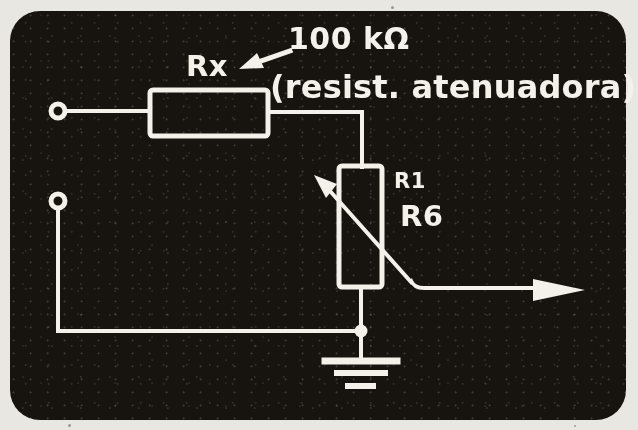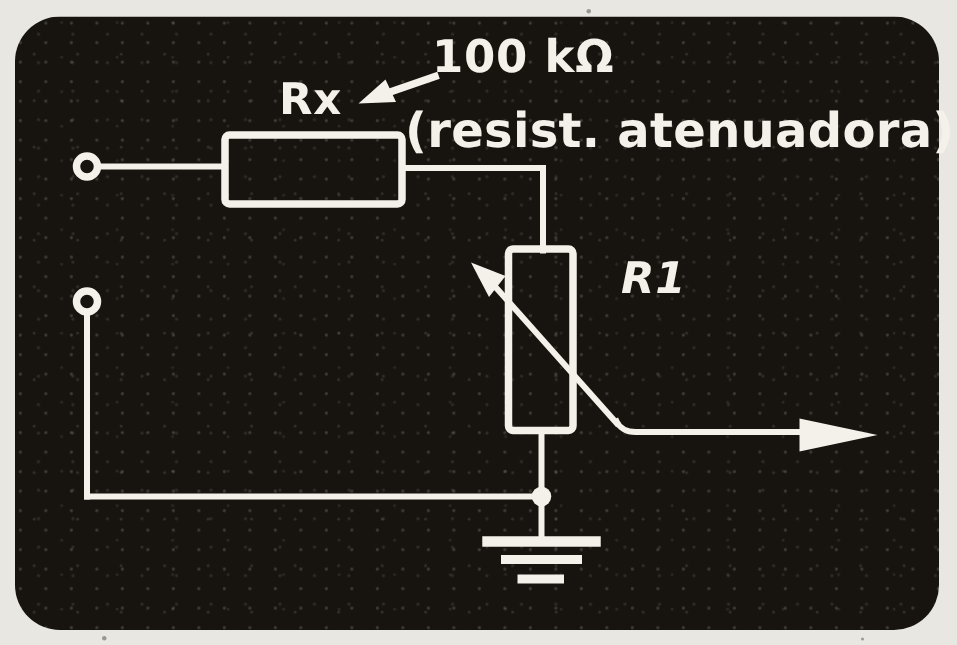--- a/index.html
+++ b/index.html
@@ -47,21 +47,21 @@
     color: #f3f1ea;
     font-weight: bold;
     line-height: 1;
     letter-spacing: 0.5px;
     white-space: nowrap;
     user-select: none;
   }
   .lbl-rx        { left: 186px; top: 52px;  font-size: 29px; }
   .lbl-value     { left: 288px; top: 24px;  font-size: 30px; }
   .lbl-note      { left: 270px; top: 71px;  font-size: 32px; letter-spacing: 0.2px; }
-  .lbl-r1        { left: 414px; top: 171px; font-size: 29px; font-style: italic; }
+  .lbl-r1        { left: 394px; top: 171px; font-size: 21px; }
   .lbl-r6        { left: 400px; top: 202px; font-size: 29px; }
   .lbl-r10       { left: 401px; top: 233px; font-size: 29px; }
   .speck {
     position: absolute;
     background: #9a9892;
     border-radius: 50%;
   }
   .speck-a { left: 391px; top: 6px;   width: 3px; height: 3px; }
   .speck-b { left: 68px;  top: 424px; width: 3px; height: 3px; }
   .speck-c { left: 574px; top: 425px; width: 2px; height: 2px; }
@@ -113,14 +113,15 @@
     <g>
       <line x1="290" y1="51" x2="261" y2="61" stroke-width="5"></line>
       <polygon points="239,69 257,53 264,68" fill="#f3f1ea" stroke="none"></polygon>
     </g>
   </svg>
 
   <div class="lbl lbl-rx">Rx</div>
   <div class="lbl lbl-value">100 kΩ</div>
   <div class="lbl lbl-note">(resist. atenuadora)</div>
   <div class="lbl lbl-r1">R1</div>
+  <div class="lbl lbl-r6">R6</div>
 
 </div>
 
 </body></html>

